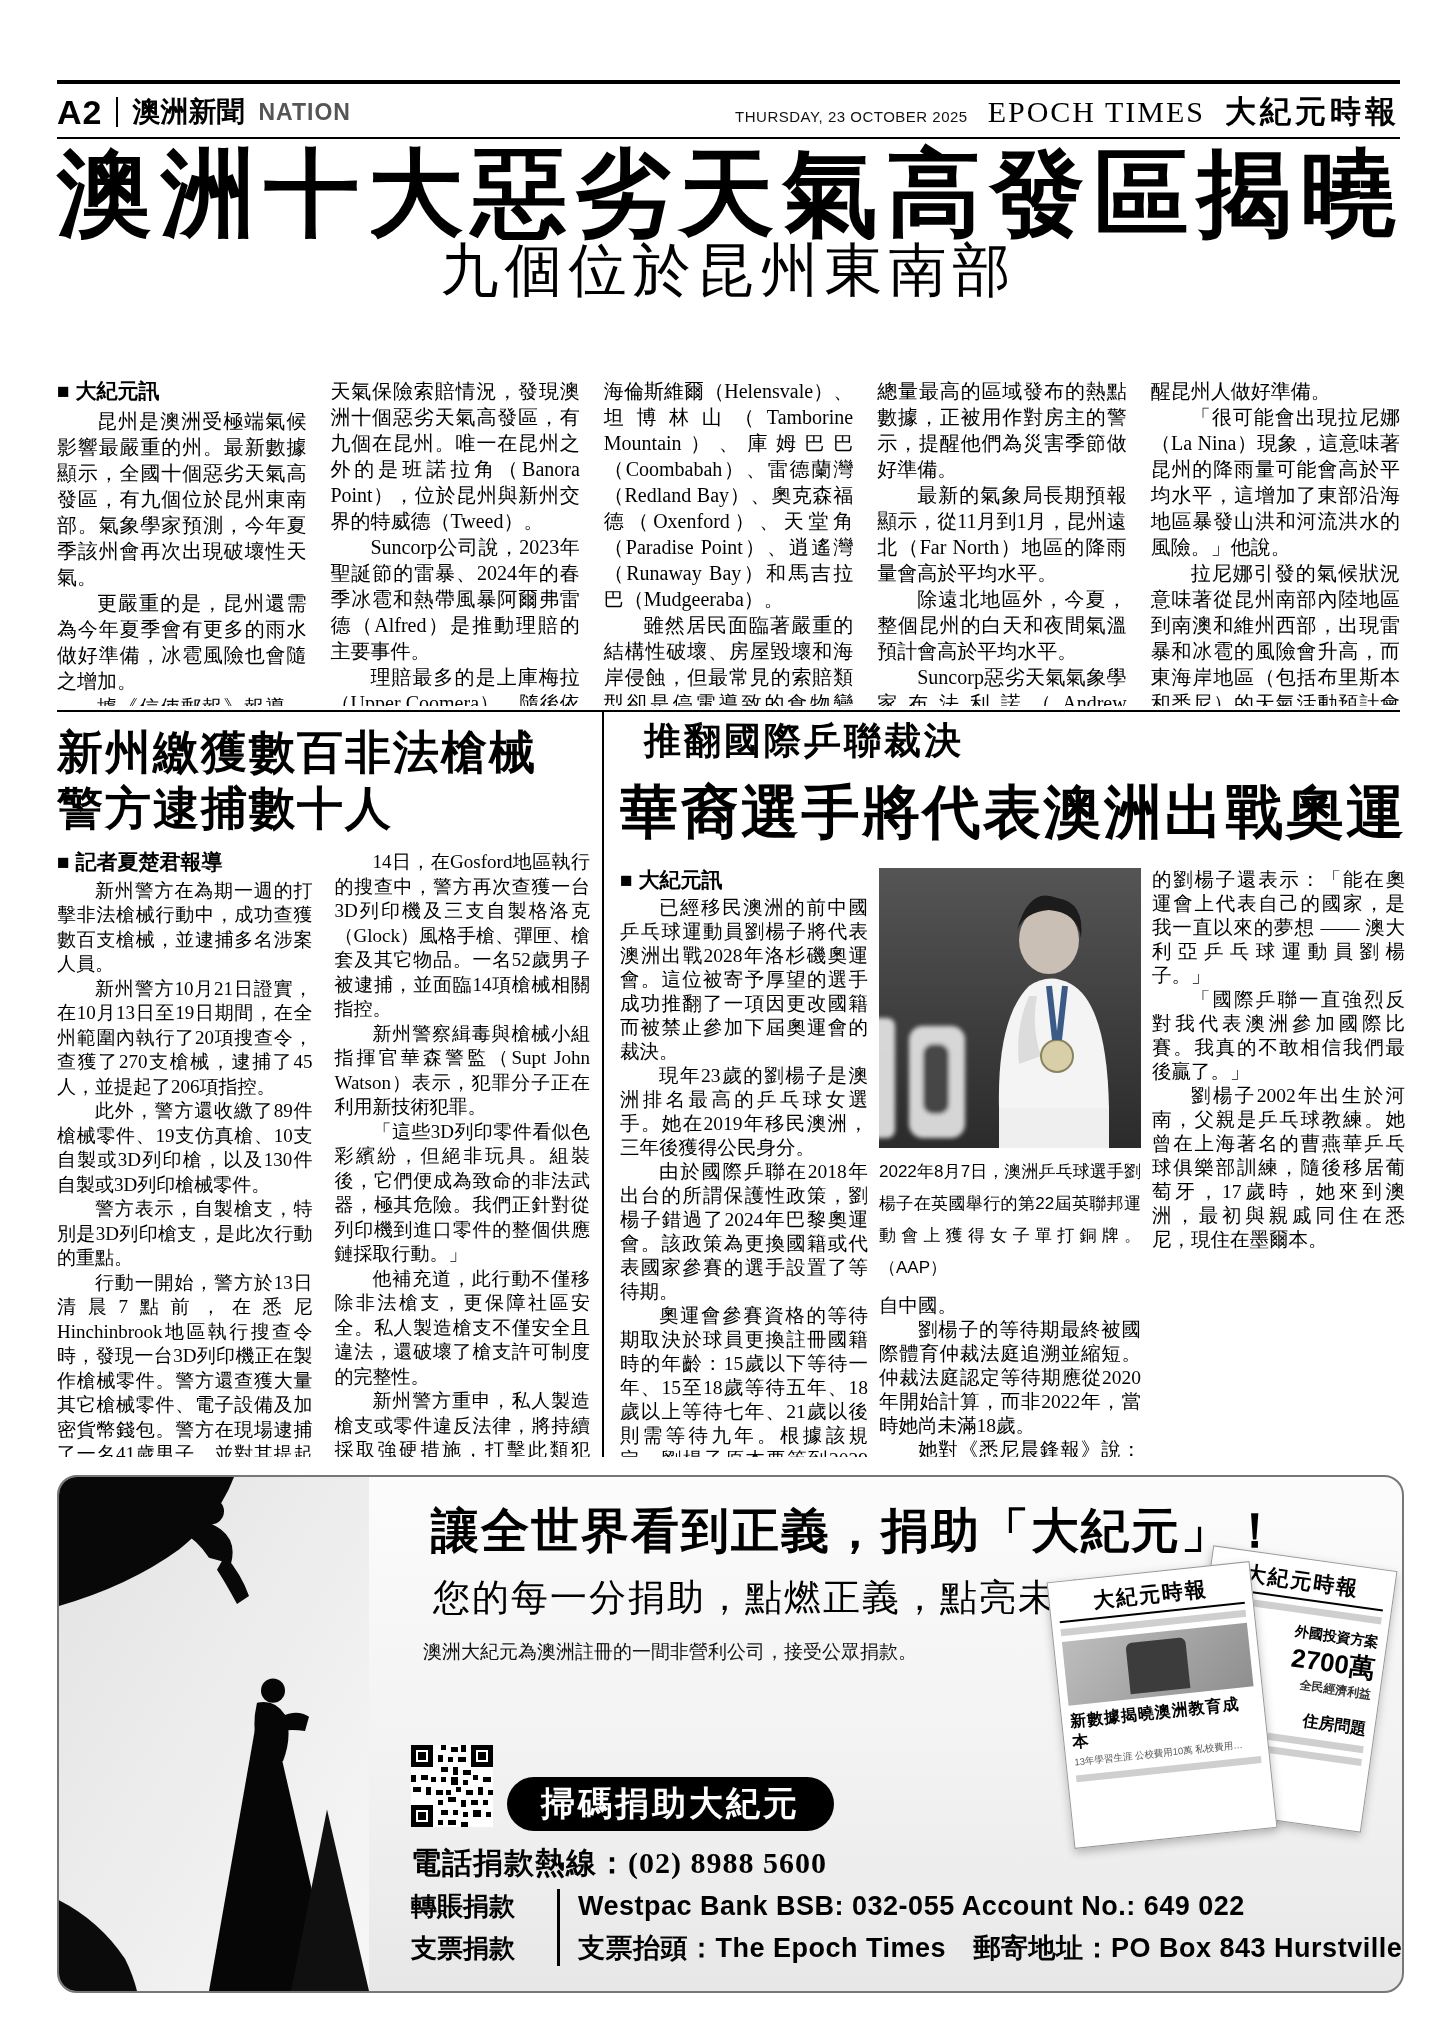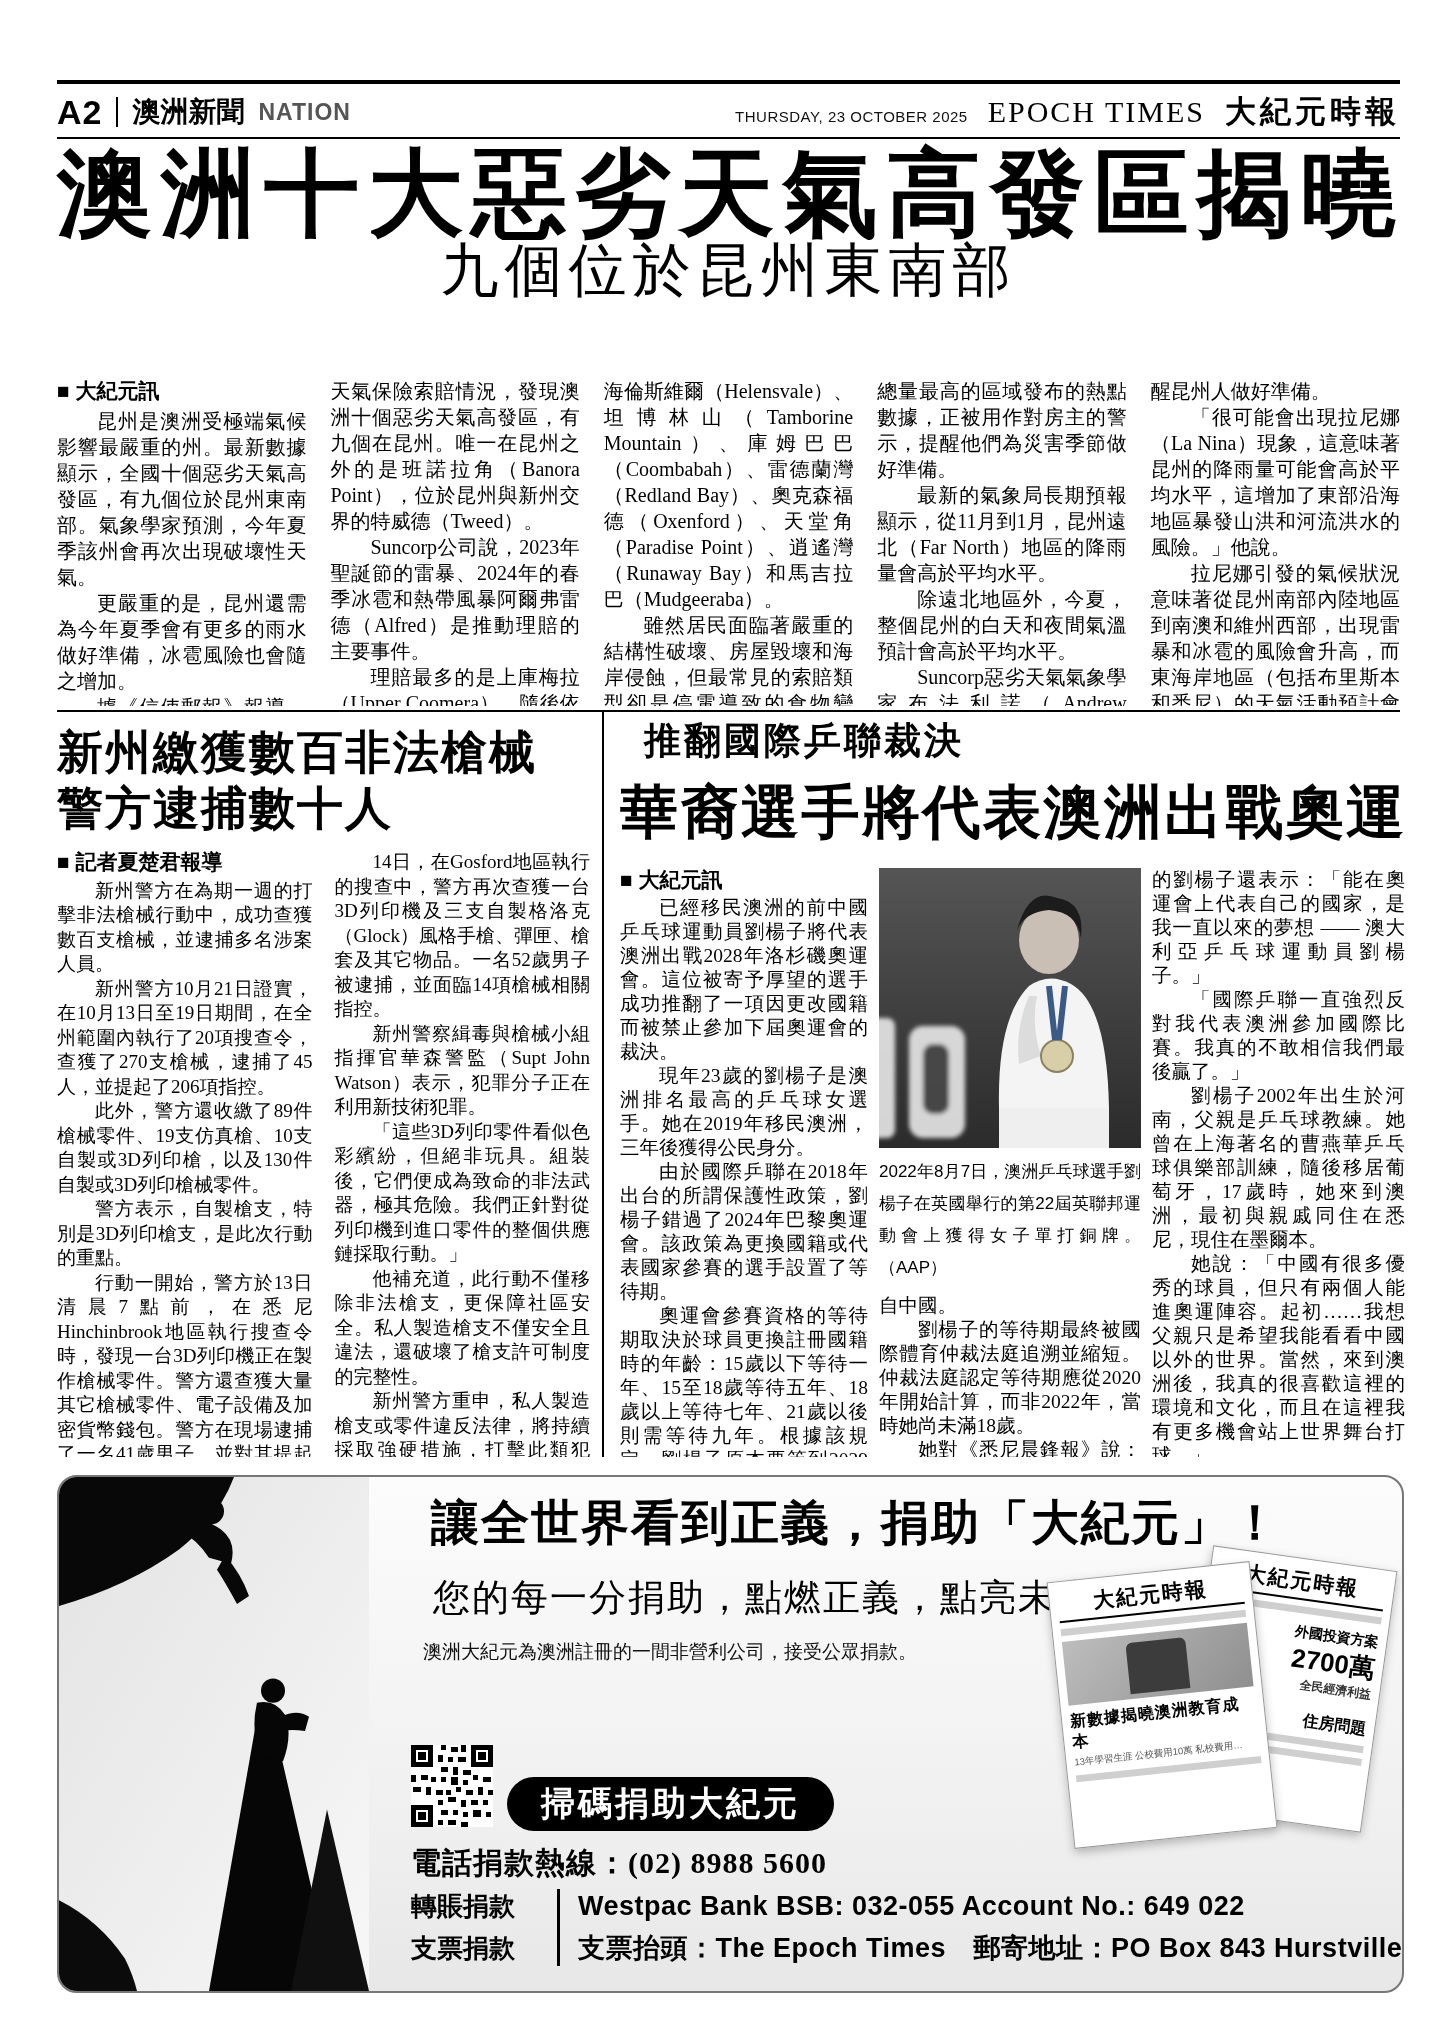--- a/index.html
+++ b/index.html
@@ -52,21 +52,21 @@
   #a3-c3{width:253px;}
   #article3 .bodytext{font-size:19.5px;line-height:24px;}
   .photo{width:262px;height:280px;display:block;}
   .caption{font-family:"Liberation Sans","DejaVu Sans",sans-serif;font-weight:400;font-size:17px;line-height:32px;margin-top:8px;text-align:justify;}
   #a3-c2 .bodytext{margin-top:10px;}
   
   #ad{left:57px;top:1475px;width:1343px;height:514px;border:2px solid #777;border-radius:20px;
     background:linear-gradient(180deg,#fcfcfc 0%,#efefef 70%,#e7e7e7 100%);overflow:hidden;
     font-family:"Liberation Sans","DejaVu Sans",sans-serif;}
   #ad-art{position:absolute;left:0;top:0;width:310px;height:100%;}
-  .ad-h1{position:absolute;left:372px;top:14px;font-size:48px;font-weight:900;letter-spacing:2px;}
+  .ad-h1{position:absolute;left:372px;top:22px;font-size:48px;font-weight:900;letter-spacing:2px;}
   .ad-h2{position:absolute;left:374px;top:96px;font-size:37px;font-weight:500;letter-spacing:2px;}
   .ad-note{position:absolute;left:364px;top:162px;font-size:19px;font-weight:500;color:#111;}
   #qr{position:absolute;left:352px;top:268px;width:82px;height:82px;}
   #scan-btn{position:absolute;left:448px;top:300px;height:54px;border-radius:28px;background:#000;color:#ffffff;
     display:flex;align-items:center;padding:0 34px;font-size:34px;font-weight:800;letter-spacing:3px;border:none;}
   .ad-phone{position:absolute;left:352px;top:366px;font-size:30px;font-weight:800;letter-spacing:1px;font-family:Liberation Serif, serif;}
   #ad-rows{position:absolute;left:352px;top:412px;display:grid;grid-template-columns:128px 3px auto;column-gap:18px;row-gap:6px;align-items:center;}
   .ad-row-label{font-size:26px;font-weight:800;}
   .ad-row-bar{width:3px;height:100%;background:#000;grid-row:1 / span 2;grid-column:2;}
   .ad-row-value{font-size:27px;font-weight:800;letter-spacing:.5px;white-space:nowrap;}
@@ -221,21 +221,20 @@
           <p class="para cont">自中國。</p>
           <p class="para">劉楊子的等待期最終被國際體育仲裁法庭追溯並縮短。仲裁法庭認定等待期應從2020年開始計算，而非2022年，當時她尚未滿18歲。</p>
           <p class="para">她對《悉尼晨鋒報》說：「這件事持續了將近兩年，我們的形勢一直不樂觀。」</p>
         </div>
     </div>
     <div id="a3-c3" class="bodytext">
         <div>
           <p class="para cont">的劉楊子還表示：「能在奧運會上代表自己的國家，是我一直以來的夢想 —— 澳大利亞乒乓球運動員劉楊子。」</p>
           <p class="para">「國際乒聯一直強烈反對我代表澳洲參加國際比賽。我真的不敢相信我們最後贏了。」</p>
           <p class="para">劉楊子2002年出生於河南，父親是乒乓球教練。她曾在上海著名的曹燕華乒乓球俱樂部訓練，隨後移居葡萄牙，17歲時，她來到澳洲，最初與親戚同住在悉尼，現住在墨爾本。</p>
-          <p class="para">她說：「中國有很多優秀的球員，但只有兩個人能進奧運陣容。起初……我想父親只是希望我能看看中國以外的世界。當然，來到澳洲後，我真的很喜歡這裡的環境和文化，而且在這裡我有更多機會站上世界舞台打球。」</p>
         </div>
       </div>
   </div>
 </div>
 
 <div class="abs" id="ad">
   <svg id="ad-art" viewBox="0 0 310 510" xmlns="http://www.w3.org/2000/svg" preserveAspectRatio="none">
     <defs>
       <linearGradient id="sky" x1="0" y1="0" x2="1" y2="1">
         <stop offset="0" stop-color="#e3e3e3"></stop>

